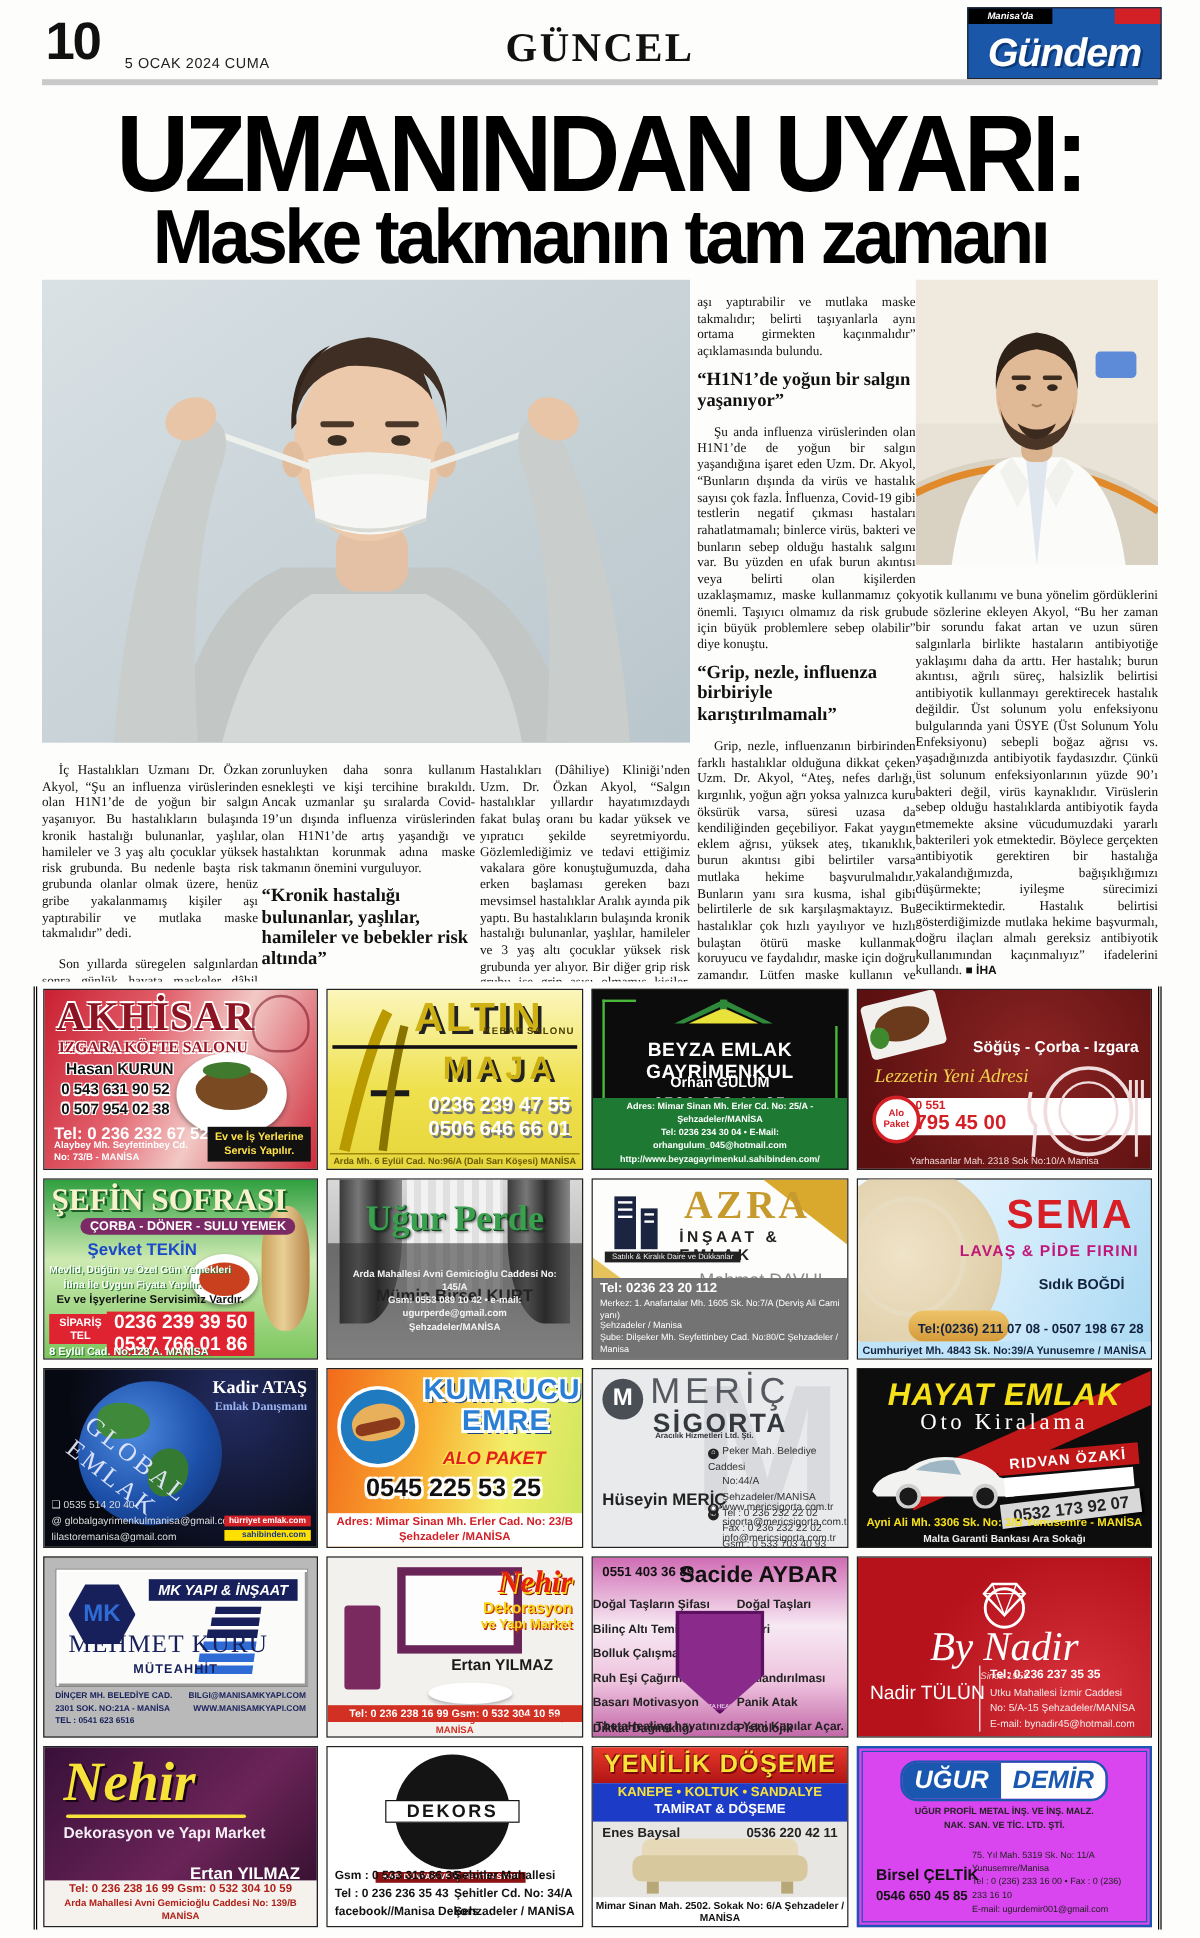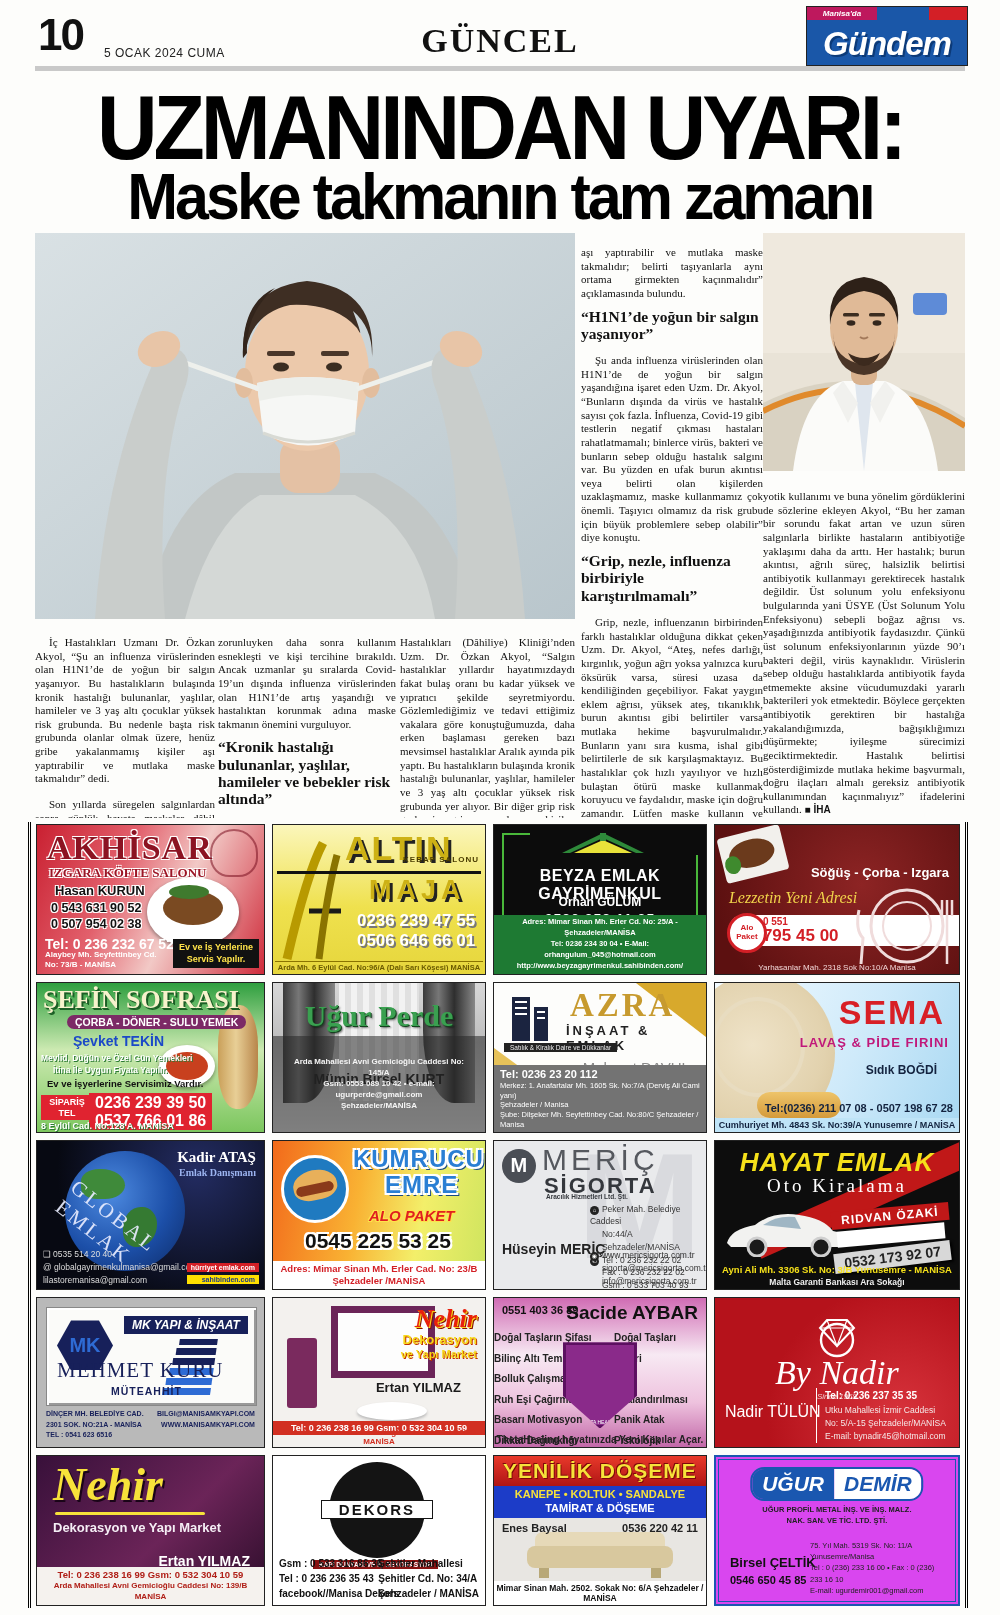--- a/index.html
+++ b/index.html
@@ -6,21 +6,21 @@
   #page{position:relative;width:1000px;height:1615px;background:#fdfdfb;margin:0 auto;overflow:hidden;
         font-family:"Liberation Serif",serif;color:#111;}
   
   .pagenum{position:absolute;left:38px;top:10px;font-family:"Liberation Sans",sans-serif;
            font-weight:bold;font-size:44px;letter-spacing:-2px;}
   .dateline{position:absolute;left:104px;top:46px;font-family:"Liberation Sans",sans-serif;
             font-size:12px;letter-spacing:.5px;color:#222;}
   .section{position:absolute;left:0;right:0;top:22px;text-align:center;font-weight:bold;
            font-size:34px;letter-spacing:2px;}
   .logo{position:absolute;right:32px;top:6px;width:160px;height:58px;border:1px solid #222;background:#1a57a8;}
-  .logo .ribbon{position:absolute;left:0;top:0;width:70px;height:13px;background:#be185d;color:#fff;
+  .logo .ribbon{position:absolute;left:0;top:0;width:70px;height:13px;background:#000000;color:#fff;
                 font-family:"Liberation Sans",sans-serif;font-style:italic;font-weight:bold;font-size:8px;
                 line-height:13px;text-align:center;}
   .logo .redside{position:absolute;right:0;top:0;width:38px;height:13px;background:#d31f26;}
   .logo .wordmark{position:absolute;left:0;right:0;bottom:2px;color:#fff;text-align:center;
                   font-family:"Liberation Sans",sans-serif;font-style:italic;font-weight:bold;font-size:33px;
                   letter-spacing:-1px;text-shadow:2px 2px 0 #0c3a78;}
   .grayrule{position:absolute;left:35px;right:35px;top:66px;height:5px;background:#c9c9c9;}
   
   .head1{position:absolute;left:0;right:0;top:76px;text-align:center;font-family:"Liberation Sans",sans-serif;
          font-weight:bold;font-size:84px;letter-spacing:-4px;transform:scaleY(1.08);transform-origin:top;

